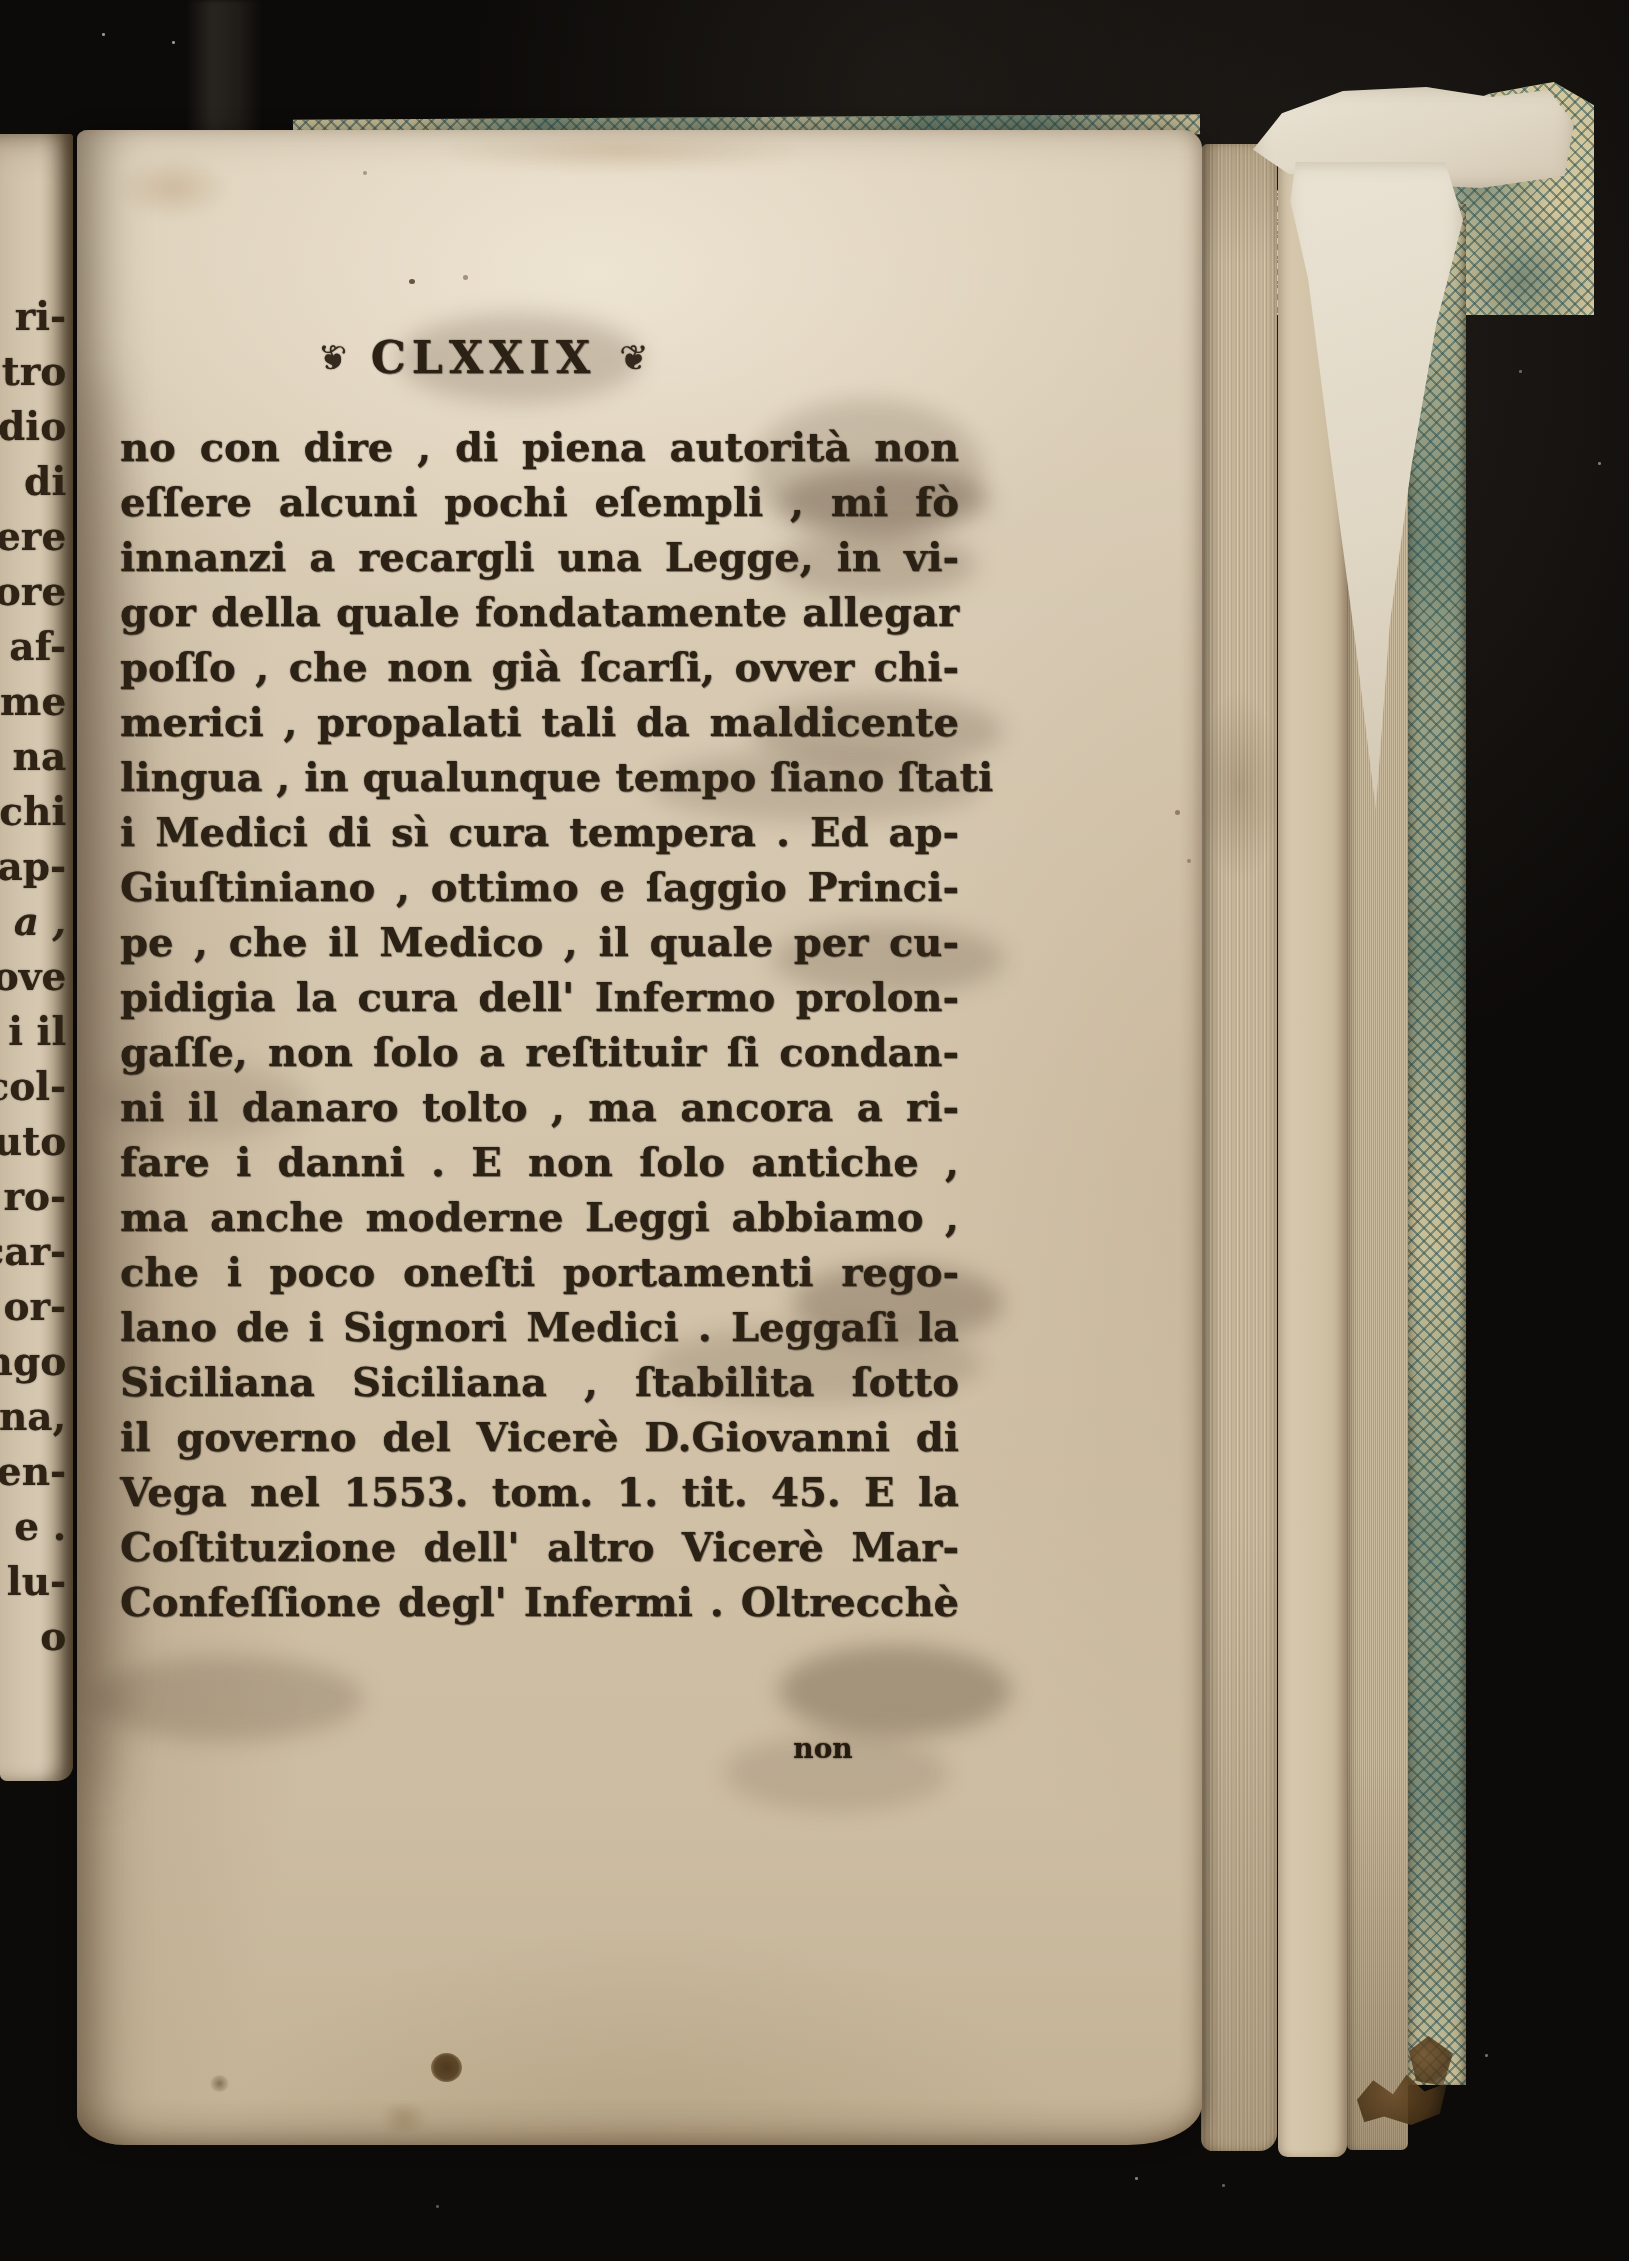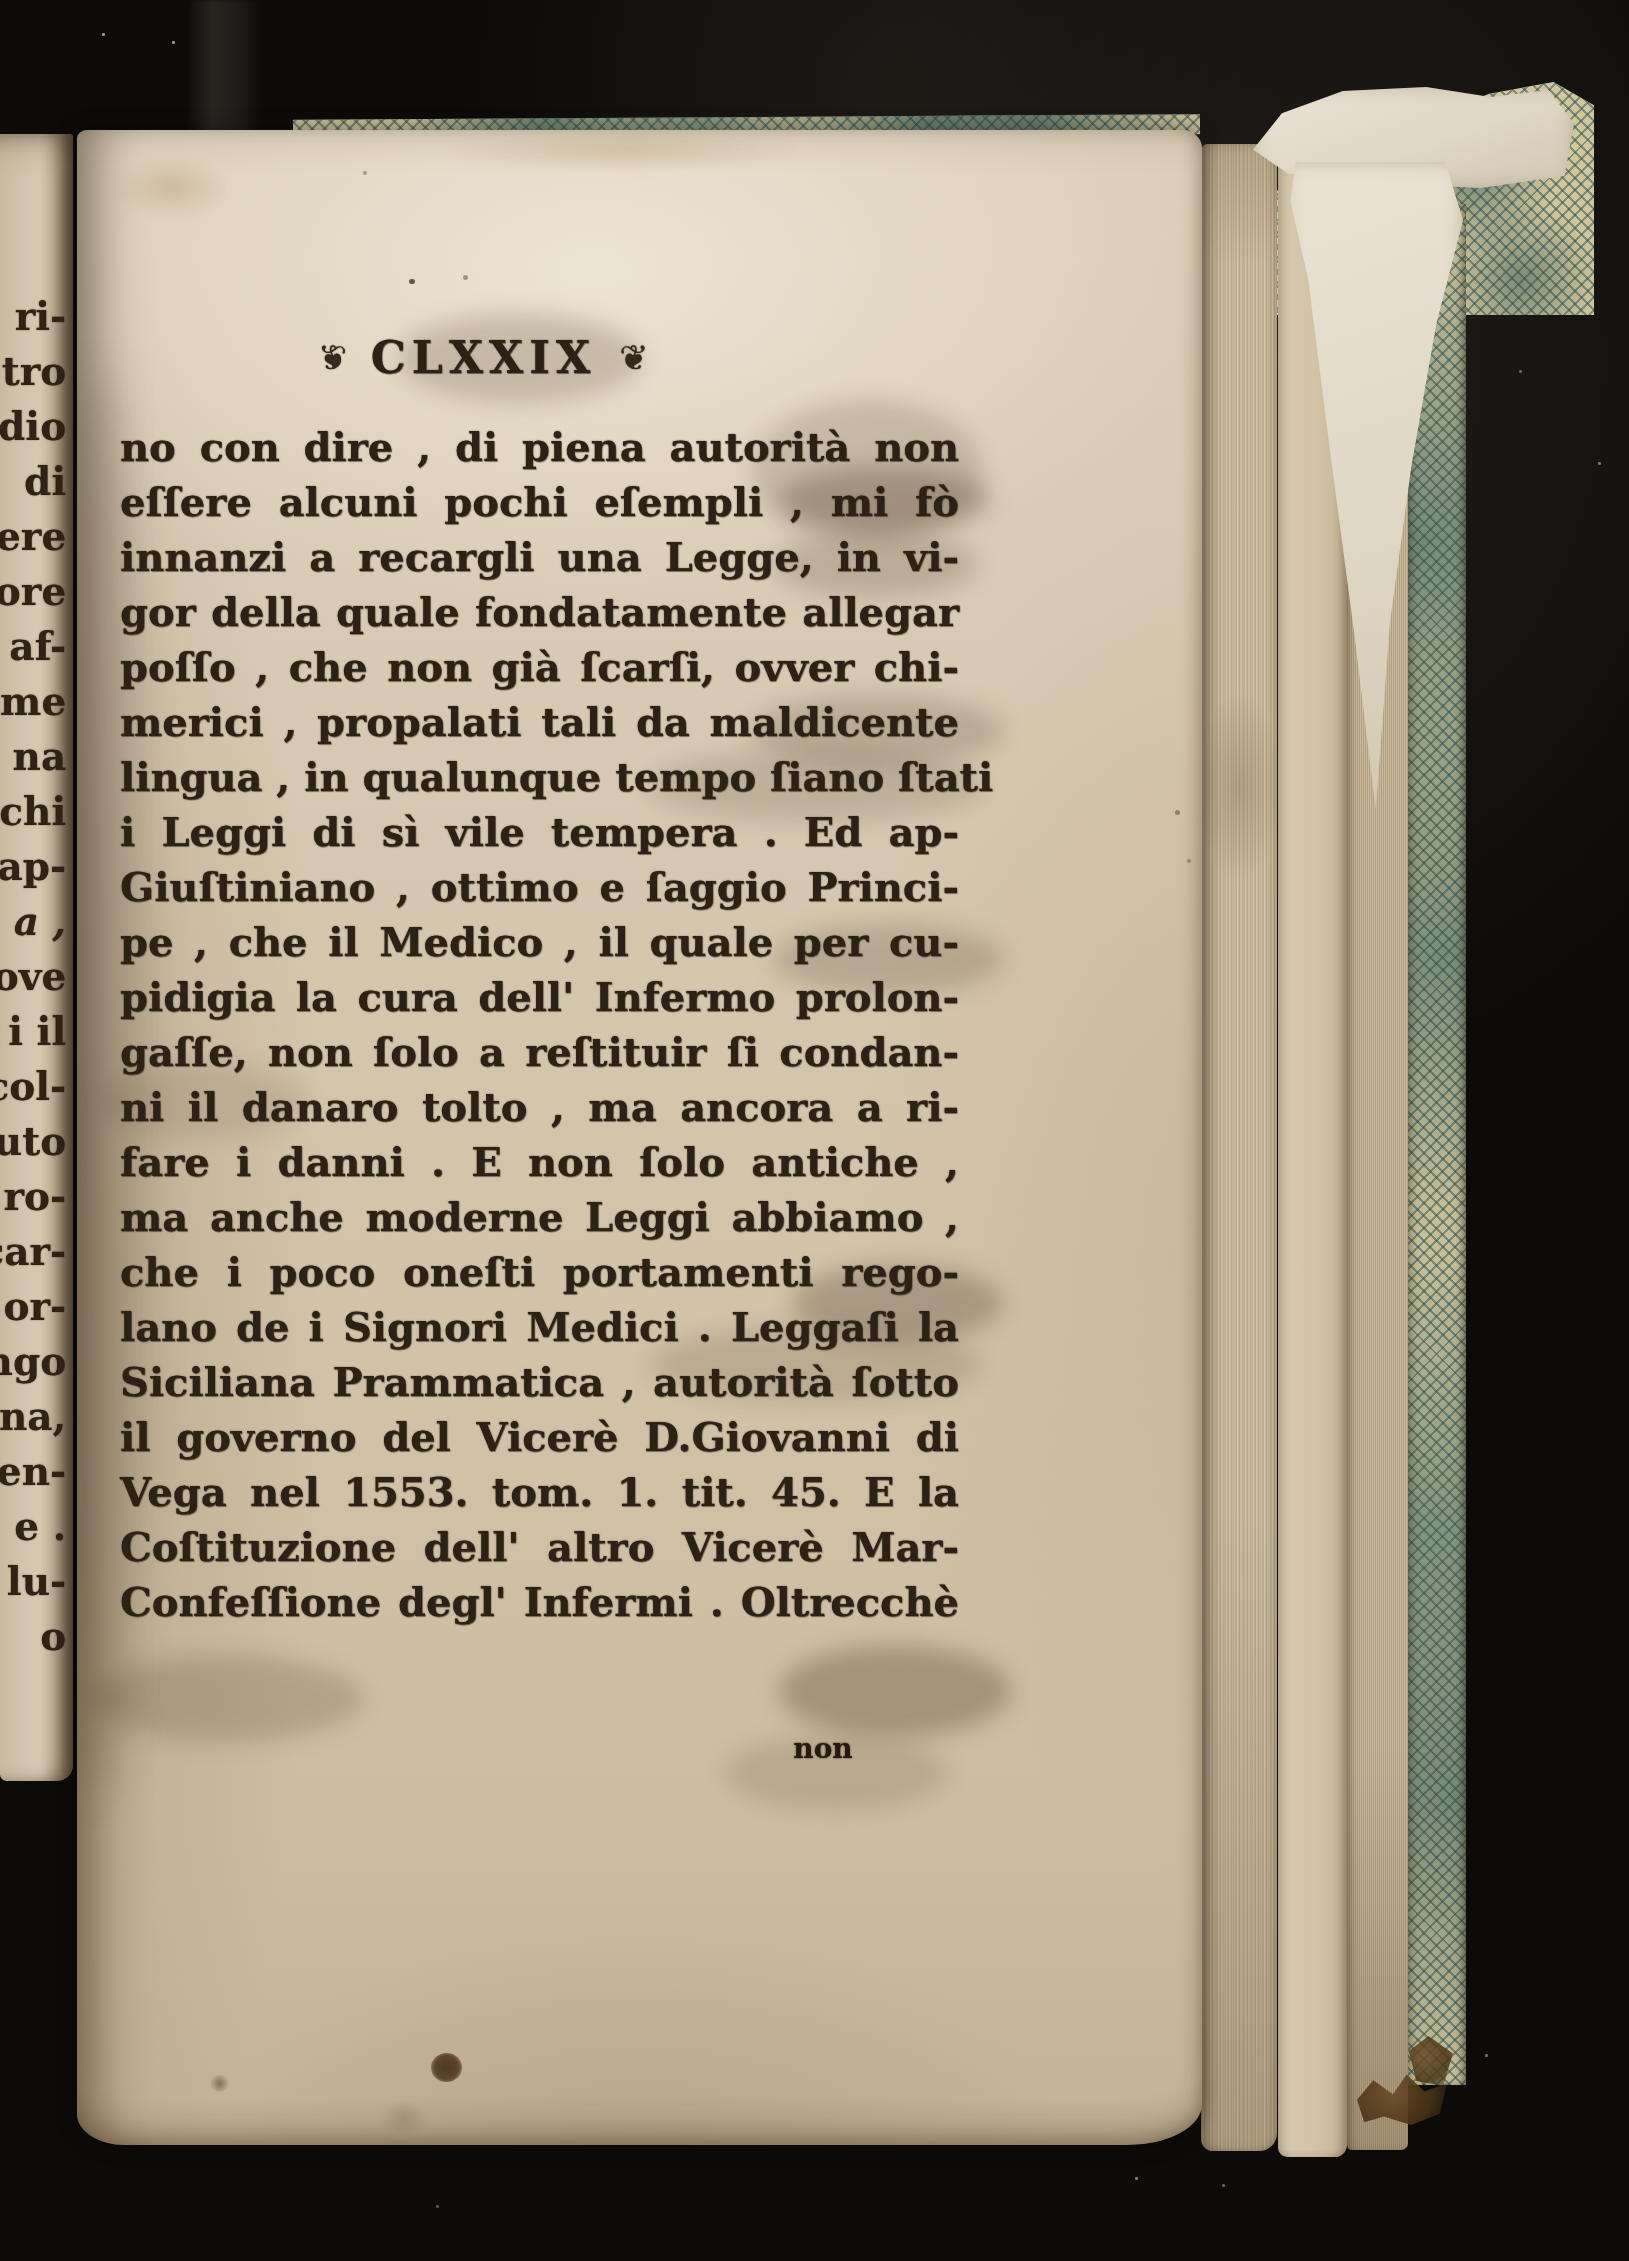--- a/index.html
+++ b/index.html
@@ -181,31 +181,31 @@
     </div>
 
     <div class="text-block">
       <div class="tl">no con dire , di piena autorità non</div>
       <div class="tl">eſſere alcuni pochi eſempli , mi fò</div>
       <div class="tl">innanzi a recargli una Legge, in vi-</div>
       <div class="tl">gor della quale fondatamente allegar</div>
       <div class="tl">poſſo , che non già ſcarſi, ovver chi-</div>
       <div class="tl">merici , propalati tali da maldicente</div>
       <div class="tl">lingua , in qualunque tempo ſiano ſtati</div>
-      <div class="tl">i Leggi di sì vile tempera . Ed ap-</div>
+      <div class="tl">i Medici di sì cura tempera . Ed ap-</div>
       <div class="tl">Giuſtiniano , ottimo e ſaggio Princi-</div>
       <div class="tl">pe , che il Medico , il quale per cu-</div>
       <div class="tl">pidigia la cura dell' Infermo prolon-</div>
       <div class="tl">gaſſe, non ſolo a reſtituir ſi condan-</div>
       <div class="tl">ni il danaro tolto , ma ancora a ri-</div>
       <div class="tl">fare i danni . E non ſolo antiche ,</div>
       <div class="tl">ma anche moderne Leggi abbiamo ,</div>
       <div class="tl">che i poco oneſti portamenti rego-</div>
       <div class="tl">lano de i Signori Medici . Leggaſi la</div>
-      <div class="tl">Siciliana Prammatica , autorità ſotto</div>
+      <div class="tl">Siciliana Siciliana , ſtabilita ſotto</div>
       <div class="tl">il governo del Vicerè D.Giovanni di</div>
       <div class="tl">Vega nel 1553. tom. 1. tit. 45. E la</div>
       <div class="tl">Coſtituzione dell' altro Vicerè Mar-</div>
       <div class="tl">Confeſſione degl' Infermi . Oltrecchè</div>
     </div>
 
     <div class="catchword">non</div>
   </div>
 
 </div>

